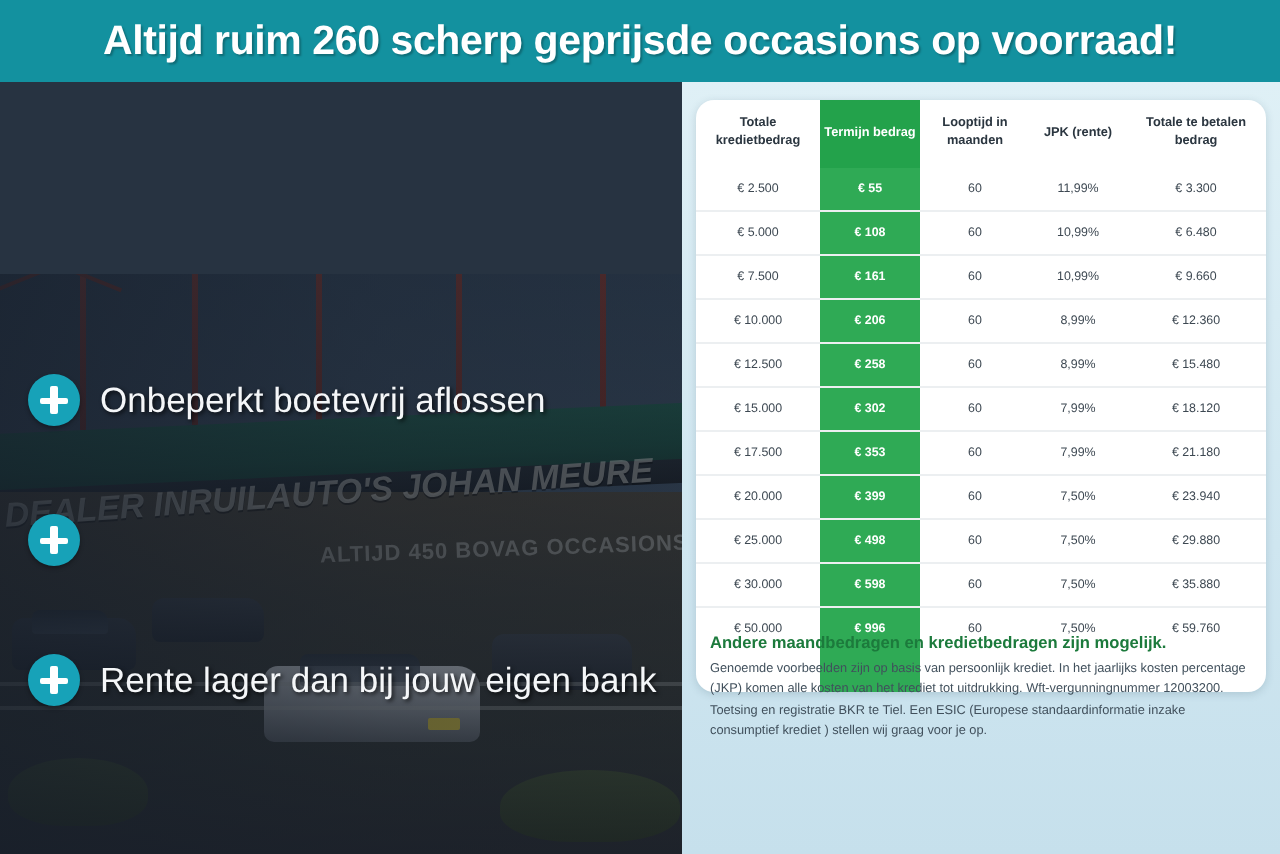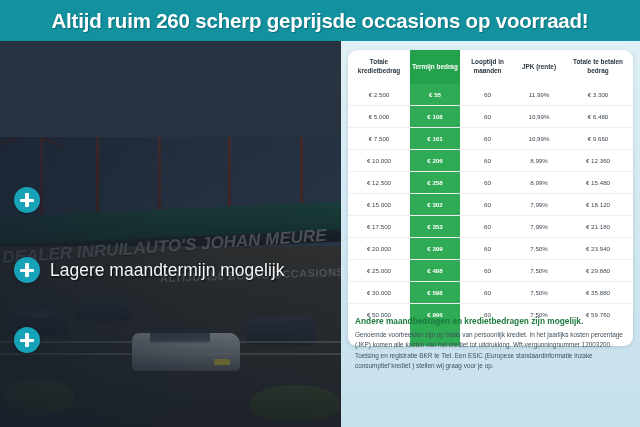--- a/index.html
+++ b/index.html
@@ -346,27 +346,28 @@
   <div class="headline">
     <div class="headline-row">
       <div class="plus-badge"></div>
       <div class="headline-main">Financieren mogelijk</div>
     </div>
   </div>
 
   <div class="bullets">
     <div class="bullet">
       <div class="plus-badge"></div>
+      <div class="bullet-label">Onbeperkt boetevrij aflossen</div>
     </div>
     <div class="bullet">
       <div class="plus-badge"></div>
-      <div class="bullet-label">Lagere maandtermijn mogelijk</div>
     </div>
     <div class="bullet">
       <div class="plus-badge"></div>
+      <div class="bullet-label">Rente lager dan bij jouw eigen bank</div>
     </div>
   </div>
 
   <div class="rightpane">
 
     <div class="card">
       <table class="rates">
         <colgroup>
           <col class="c1">
             <col class="c2">

